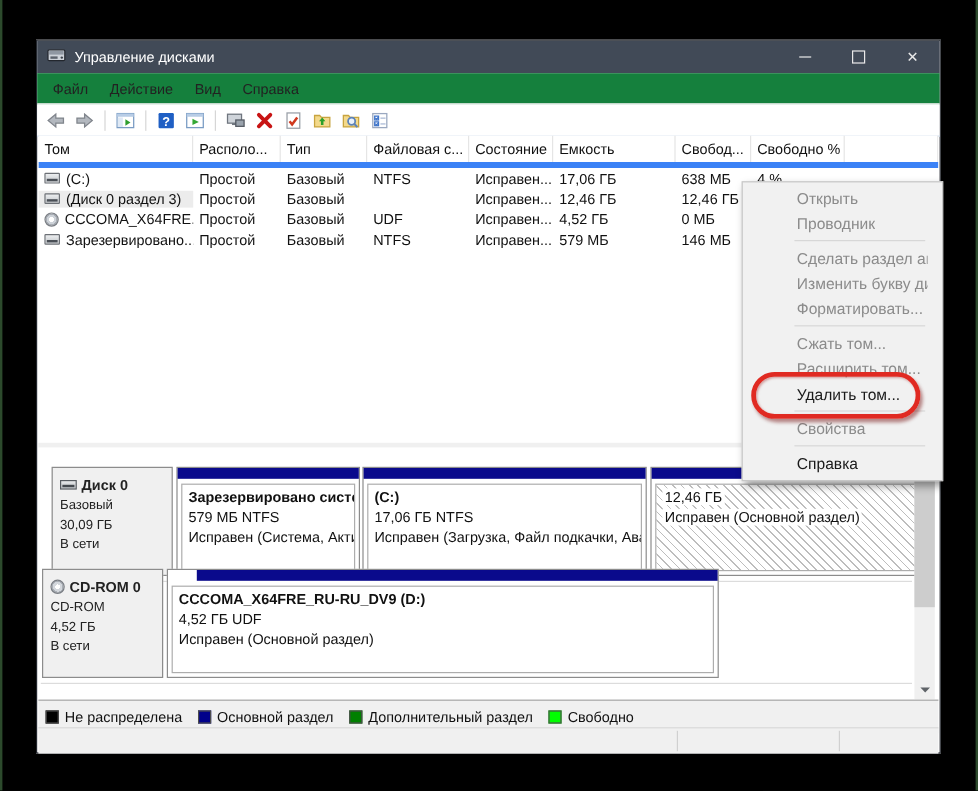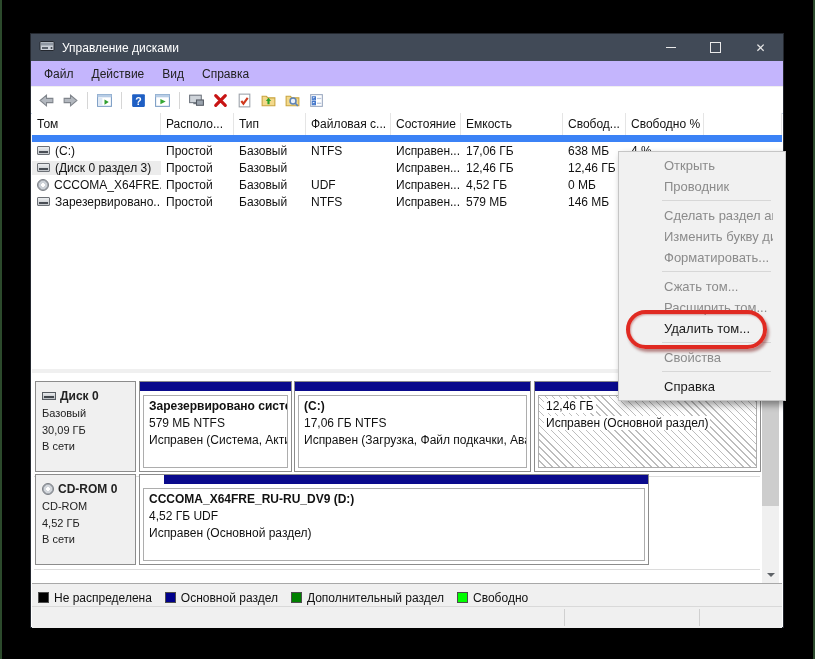--- a/index.html
+++ b/index.html
@@ -12,68 +12,68 @@
   .window{position:absolute;left:30px;top:33px;width:754px;height:595px;background:#fff;
           border:1px solid #23272e;box-sizing:border-box;}
   .titlebar{height:27px;background:#414a57;display:flex;align-items:center;gap:7px;
             padding-left:8px;color:#fff;font-size:12px;}
   .win-controls{margin-left:auto;display:flex;height:100%;}
   .win-btn{width:45px;height:100%;display:flex;align-items:center;justify-content:center;color:#e9e9e9;}
   .g-min{display:block;width:10px;height:1px;background:#e9e9e9;}
   .g-max{display:block;width:9px;height:9px;border:1px solid #e9e9e9;}
   .g-close{font-size:12px;line-height:1;}
 
-  .menubar{height:25px;background:#c4b5fd;display:flex;align-items:center;font-size:12px;color:#222;
+  .menubar{height:25px;background:#15803d;display:flex;align-items:center;font-size:12px;color:#222;
            padding-left:4px;border-bottom:1px solid #f0f0f0;}
   .menu-item{padding:4px 9px;cursor:default;}
 
   .toolbar{height:26px;background:#fff;display:flex;align-items:center;gap:3px;padding-left:5px;
            border-bottom:1px solid #c3d3e7;}
   .tbtn{width:21px;height:21px;display:flex;align-items:center;justify-content:center;}
   .tsep{width:1px;height:17px;background:#d6d6d6;margin:0 3px;}
 
   
   .list-area{position:absolute;left:1px;right:1px;top:79px;height:256px;background:#fff;overflow:hidden;}
   .lv-row{display:flex;align-items:center;height:17px;font-size:12px;color:#111;}
-  .lv-header{height:22px;border-bottom:7px solid #3b82f6;font-size:12px;color:#111;display:flex;align-items:flex-start;}
+  .lv-header{height:22px;border-bottom:5px solid #3b82f6;font-size:12px;color:#111;display:flex;align-items:flex-start;}
   .hc{height:100%;display:flex;align-items:center;padding-left:5px;border-right:1px solid #e5e5e5;
       box-sizing:border-box;white-space:nowrap;overflow:hidden;}
   .cell{padding-left:5px;box-sizing:border-box;white-space:nowrap;overflow:hidden;}
   .w0{width:129px;} .w1{width:73px;} .w2{width:72px;} .w3{width:85px;} .w4{width:70px;}
   .w5{width:102px;} .w6{width:63px;} .w7{width:78px;} .wf{flex:1;}
   .name-cell{display:flex;align-items:center;gap:5px;}
   .row-sel .w0{background:#ececec;}
   .ico-vol{flex:0 0 auto;width:13px;height:9px;background:linear-gradient(#eceef0,#c2c6ca);
            border:1px solid #6c7076;border-radius:1px;position:relative;box-sizing:border-box;}
   .ico-vol::after{content:"";position:absolute;left:1px;right:1px;bottom:1px;height:2px;background:#4a4f56;}
   .ico-cd{flex:0 0 auto;width:12px;height:12px;border-radius:50%;box-sizing:border-box;
           background:radial-gradient(circle,#ffffff 0 2px,#cdd2d8 2px 4px,#a9aeb5 4px);border:1px solid #7a7e84;}
 
   
   .splitter{position:absolute;left:1px;right:1px;top:335px;height:4px;background:#f0f0f0;}
   .graphics{position:absolute;left:1px;right:1px;top:339px;height:210px;background:#fff;overflow:hidden;}
   .disk-row{position:absolute;left:2px;right:22px;height:95px;border-bottom:1px solid #dcdcdc;}
-  .dr0{top:8px;} .dr1{top:101px;}
+  .dr0{top:16px;margin-left:8px;} .dr1{top:101px;}
   .disk-label{position:absolute;left:1px;top:0;width:101px;height:91px;background:#f0f0f0;
               border:1px solid #8c8c8c;box-sizing:border-box;padding:5px 6px;font-size:11px;color:#222;line-height:1.5;}
   .disk-label .dname{font-size:12px;font-weight:bold;display:flex;align-items:center;gap:4px;}
   .ico-disk-sm{width:14px;height:8px;background:linear-gradient(#e8eaec,#b9bdc2);border:1px solid #565b61;
                position:relative;box-sizing:border-box;}
   .ico-disk-sm::after{content:"";position:absolute;left:1px;right:1px;bottom:1px;height:2px;background:#43484e;}
   .ico-cd-sm{width:12px;height:12px;border-radius:50%;box-sizing:border-box;
              background:radial-gradient(circle,#fff 0 2px,#d3d7dc 2px 4px,#a9aeb5 4px);border:1px solid #7a7e84;}
   .part{position:absolute;top:0;height:91px;border:1px solid #8c8c8c;background:#fff;box-sizing:border-box;}
   .strip{height:9px;background:#0a0a8c;}
   .part-inner{position:absolute;left:3px;right:3px;top:13px;bottom:3px;border:1px solid #adadad;
               padding:2px 5px;font-size:12px;line-height:17px;white-space:nowrap;overflow:hidden;color:#111;}
   .part-inner .t{font-weight:bold;}
   .part-inner.hatched{background:repeating-linear-gradient(45deg,#ffffff 0 4px,#bdbdbd 4px 5px);}
   .part-inner.hatched span{background:#fff;padding:0 2px;}
   .p0{left:105px;width:153px;} .p1{left:260px;width:237px;} .p2{left:500px;width:227px;}
-  .pcd{left:105px;width:510px;padding-left:24px;}
+  .pcd{left:105px;width:460px;padding-left:24px;}
 
   .vscroll{position:absolute;right:3px;top:0;width:17px;height:210px;background:#f0f0f0;}
   .vs-btn{position:absolute;left:0;width:17px;height:17px;display:flex;align-items:center;justify-content:center;}
   .vs-up{top:0;} .vs-down{bottom:0;}
   .chev{width:0;height:0;border-left:4px solid transparent;border-right:4px solid transparent;}
   .chev-d{border-top:4px solid #5f6368;} .chev-u{border-bottom:4px solid #5f6368;}
   .vs-thumb{position:absolute;left:0;top:28px;width:17px;height:105px;background:#cdcdcd;}
 
   
   .legendbar{position:absolute;left:1px;right:1px;top:549px;height:28px;background:#f0f0f0;

